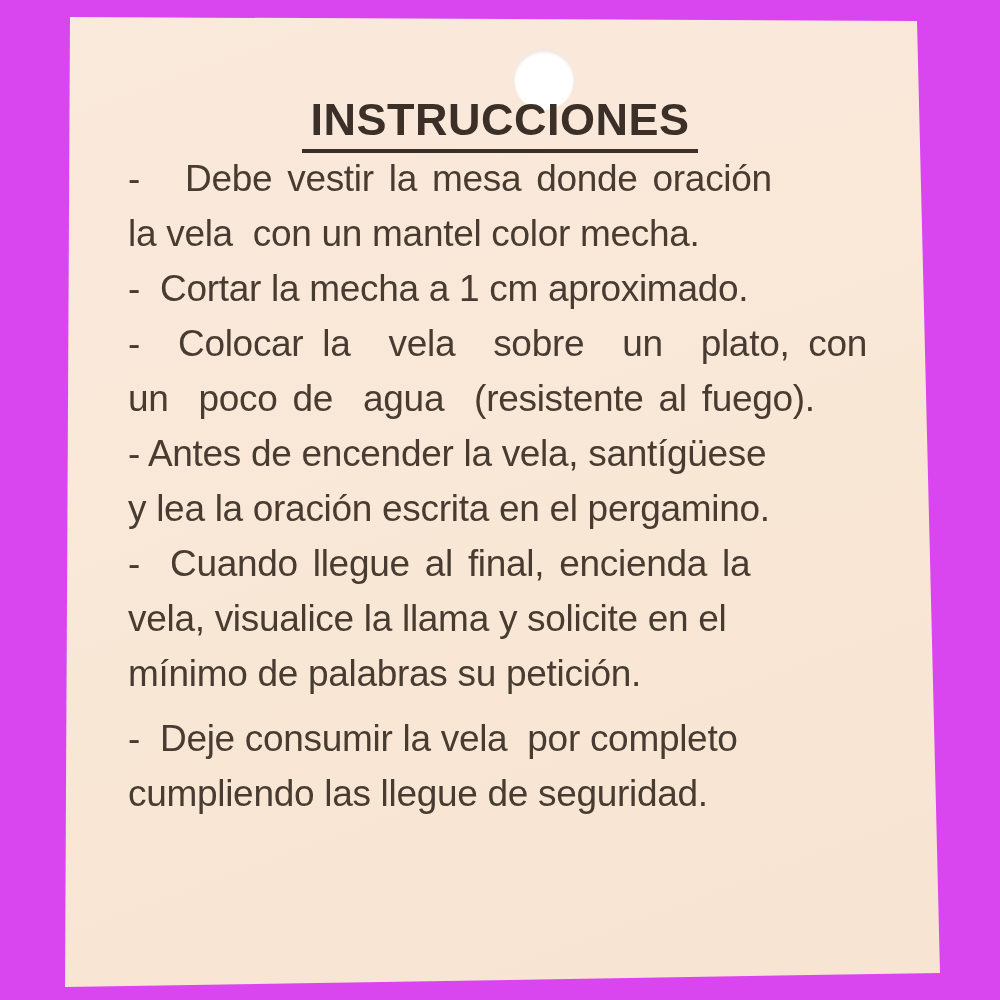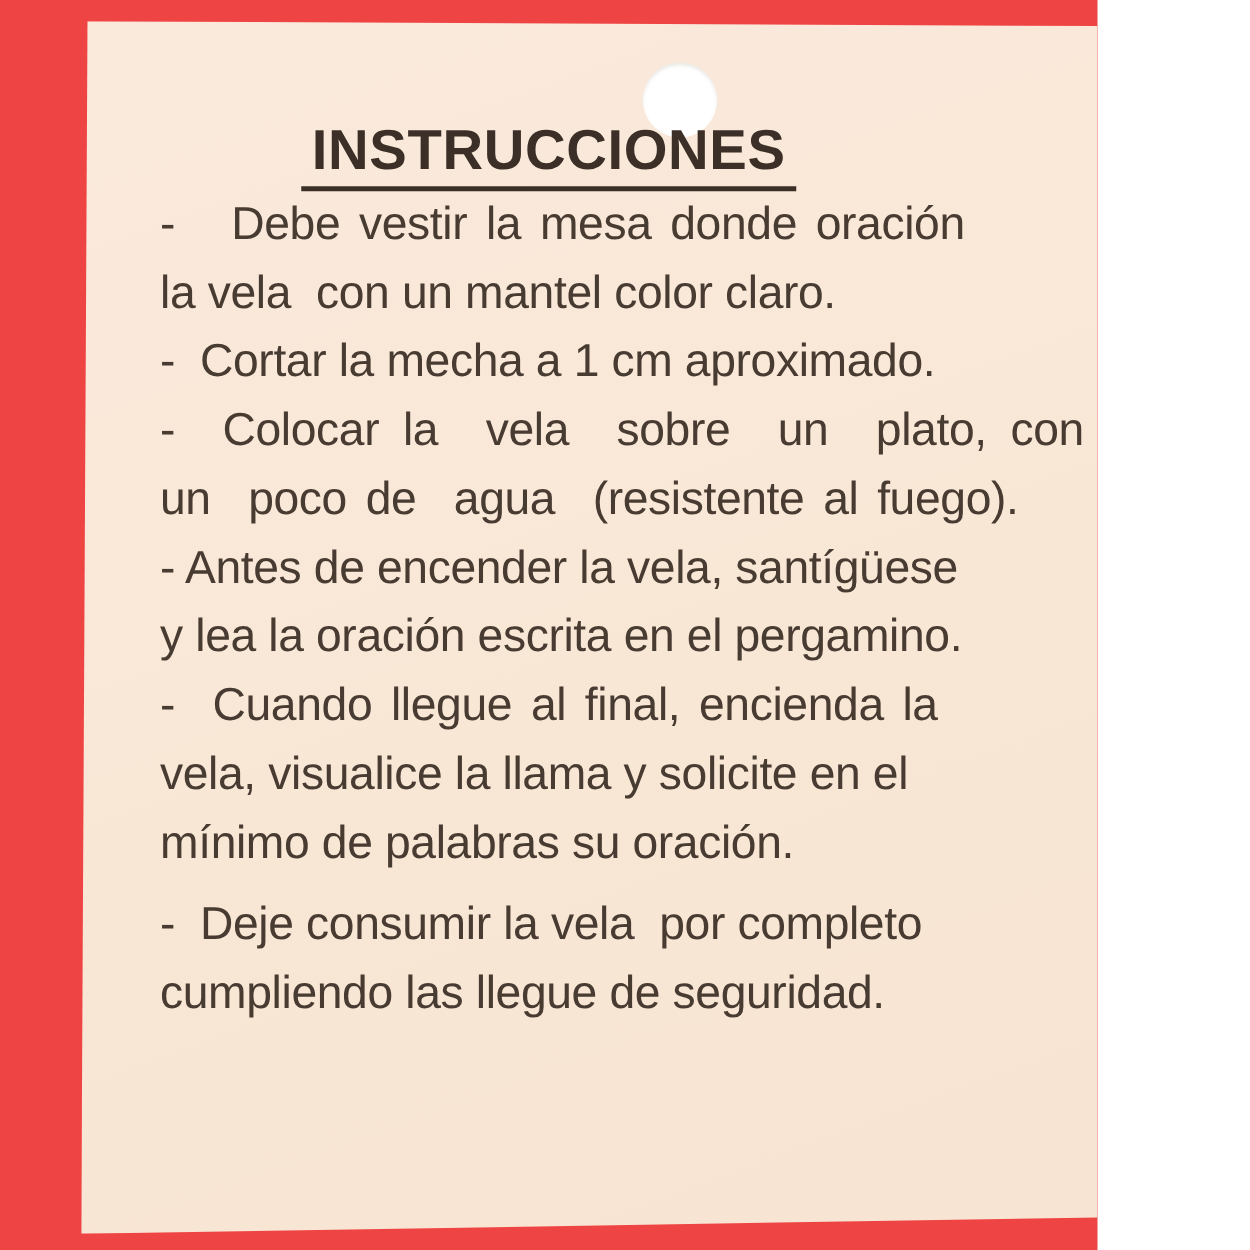--- a/index.html
+++ b/index.html
@@ -5,23 +5,23 @@
   html, body {
     margin: 0;
     padding: 0;
     width: 1000px;
     height: 1000px;
     background: #ffffff;
     font-family: "Liberation Sans", sans-serif;
   }
   .scene {
     position: relative;
-    width: 878px;
+    width: 1000px;
     height: 1000px;
-    background: #ef4444;
+    background: #d946ef;
     overflow: hidden;
   }
   .card {
     position: absolute;
     inset: 0;
     background: #f9e8d8;
     background: linear-gradient(160deg, #faeadc 0%, #f9e7d6 55%, #f7e4d2 100%);
     clip-path: polygon(70px 17px, 917px 21px, 940px 973px, 65px 987px);
   }
   .punch-hole {
@@ -78,26 +78,26 @@
 <body>
 
 <div class="scene">
   <div class="card">
     <div class="punch-hole"></div>
 
     <h1 class="title-row"><span class="title-text">INSTRUCCIONES</span></h1>
 
     <div class="body">
       <div class="line j">-   Debe vestir la mesa donde oración</div>
-      <div class="line">la vela  con un mantel color claro.</div>
+      <div class="line">la vela  con un mantel color mecha.</div>
       <div class="line">-  Cortar la mecha a 1 cm aproximado.</div>
       <div class="line j2">-  Colocar la  vela  sobre  un  plato, con</div>
       <div class="line j">un  poco de  agua  (resistente al fuego).</div>
       <div class="line">- Antes de encender la vela, santígüese</div>
       <div class="line">y lea la oración escrita en el pergamino.</div>
       <div class="line j">-  Cuando llegue al final, encienda la</div>
       <div class="line">vela, visualice la llama y solicite en el</div>
-      <div class="line">mínimo de palabras su oración.</div>
+      <div class="line">mínimo de palabras su petición.</div>
       <div class="line gap-top">-  Deje consumir la vela  por completo</div>
       <div class="line">cumpliendo las llegue de seguridad.</div>
     </div>
   </div>
 </div>
 
 </body></html>

